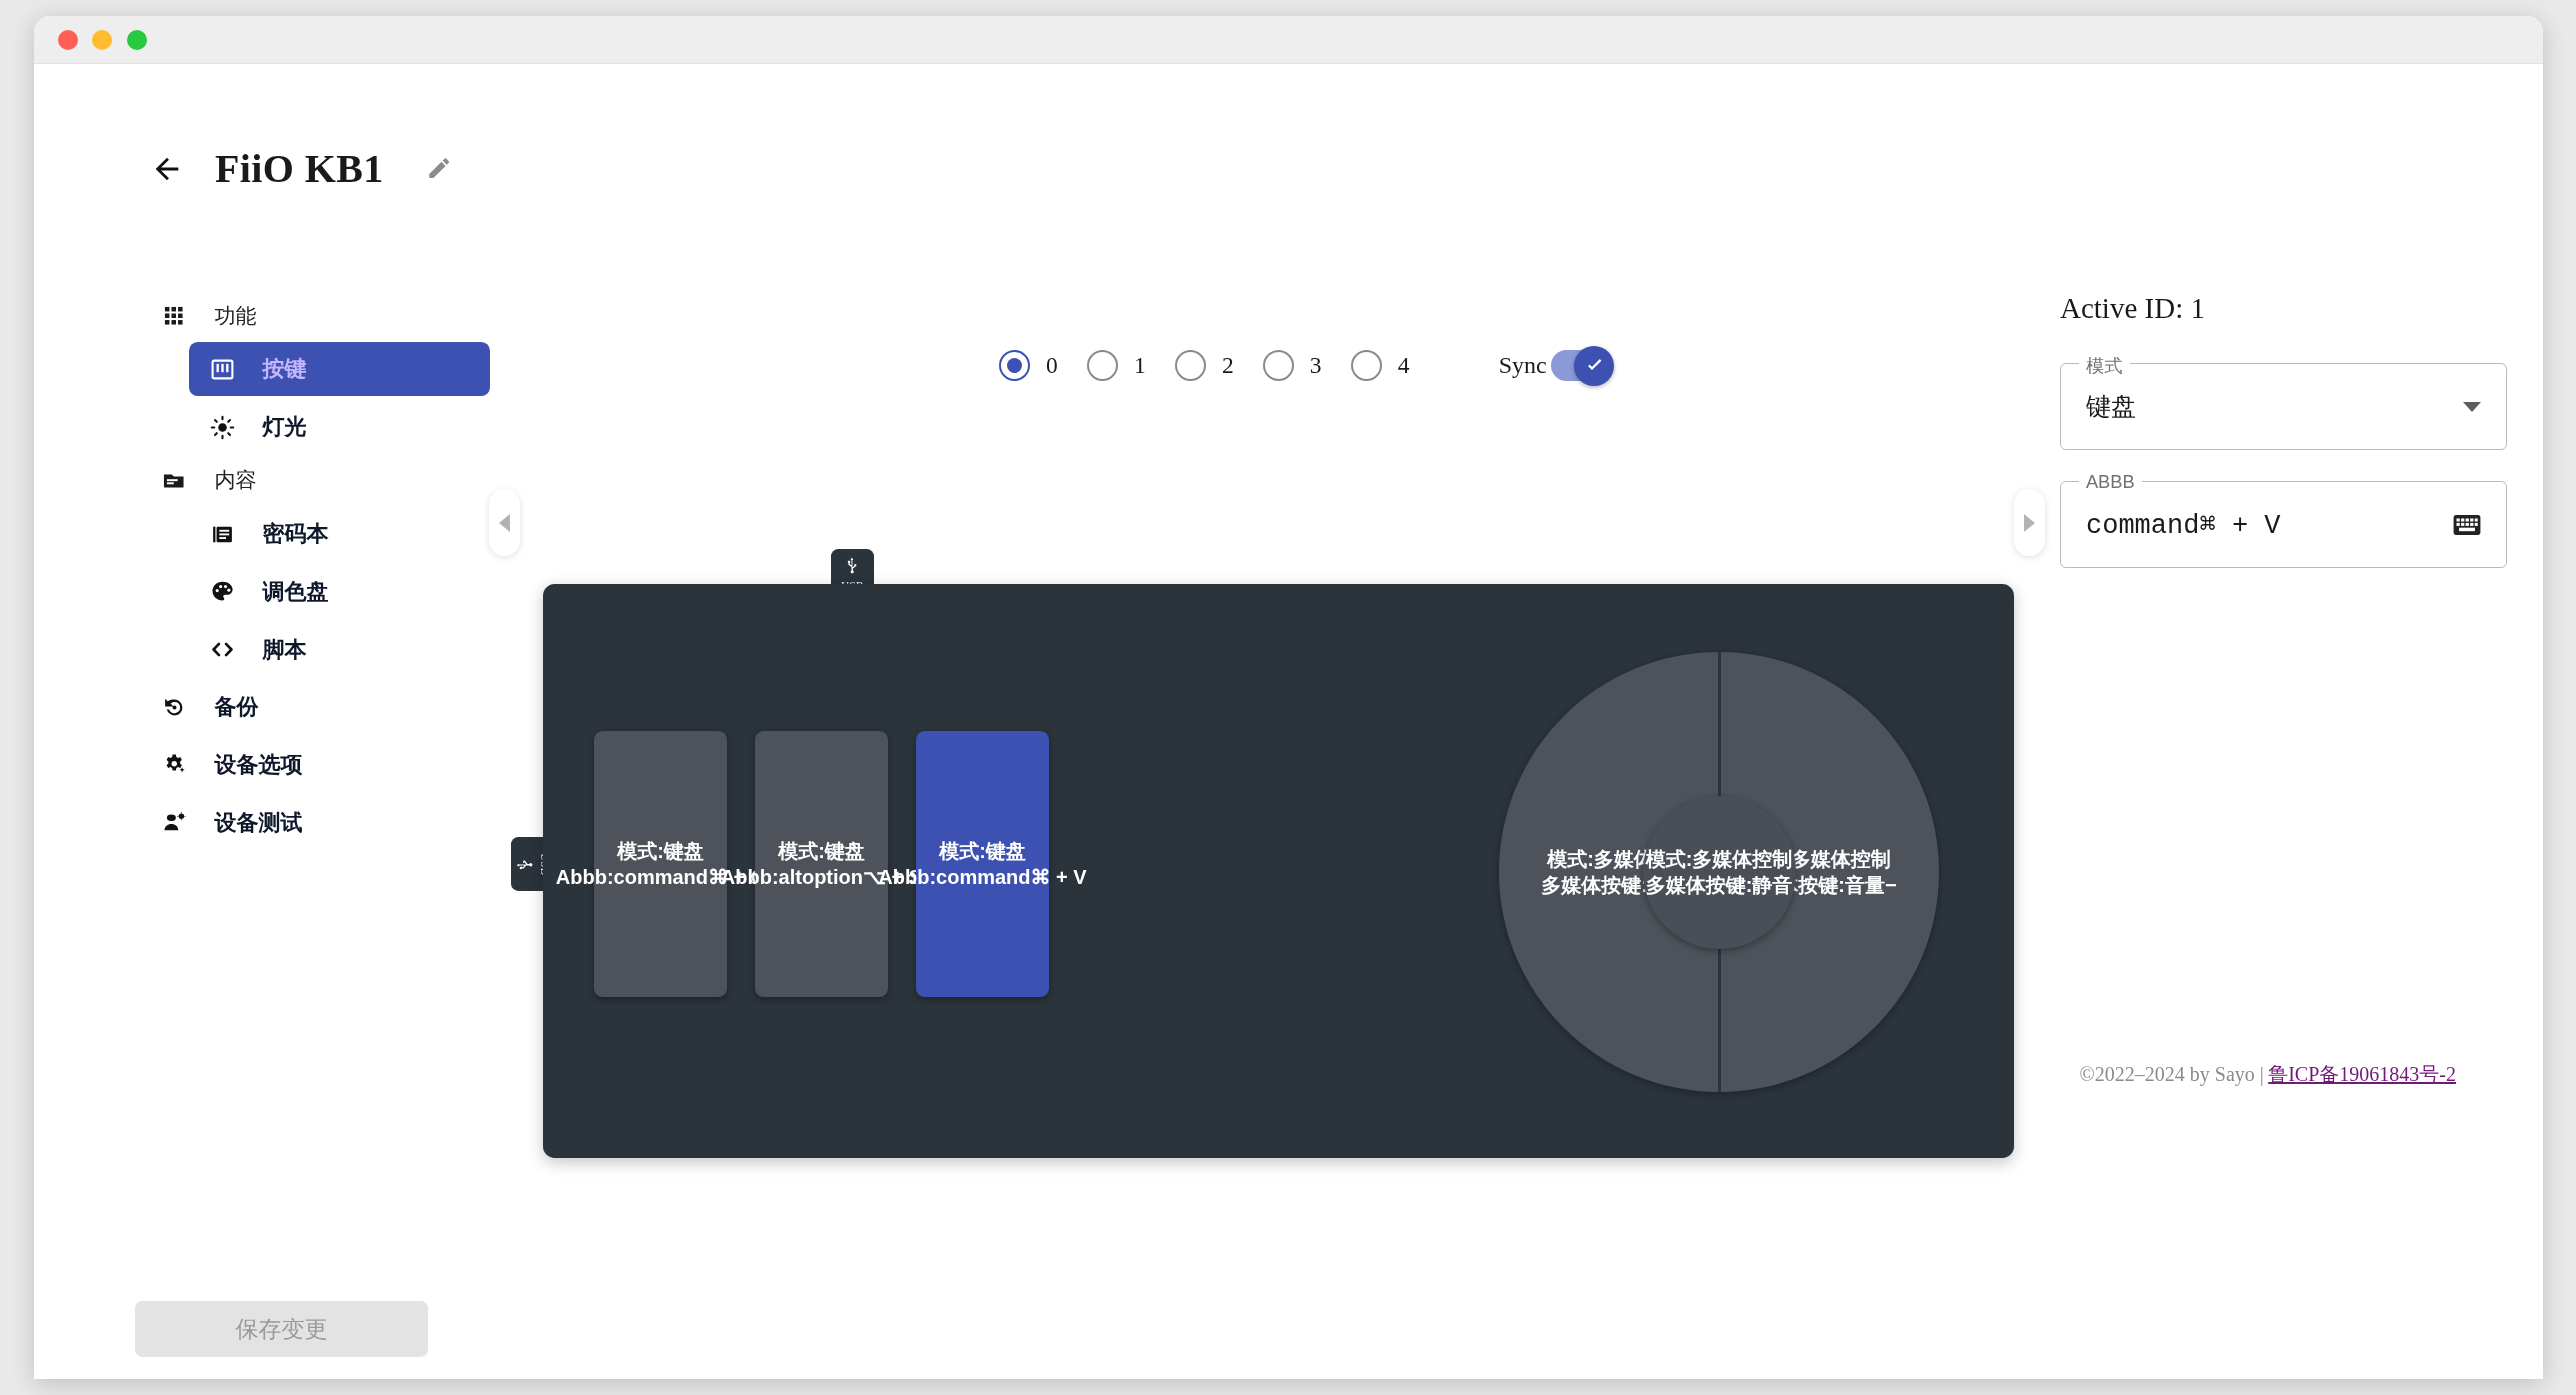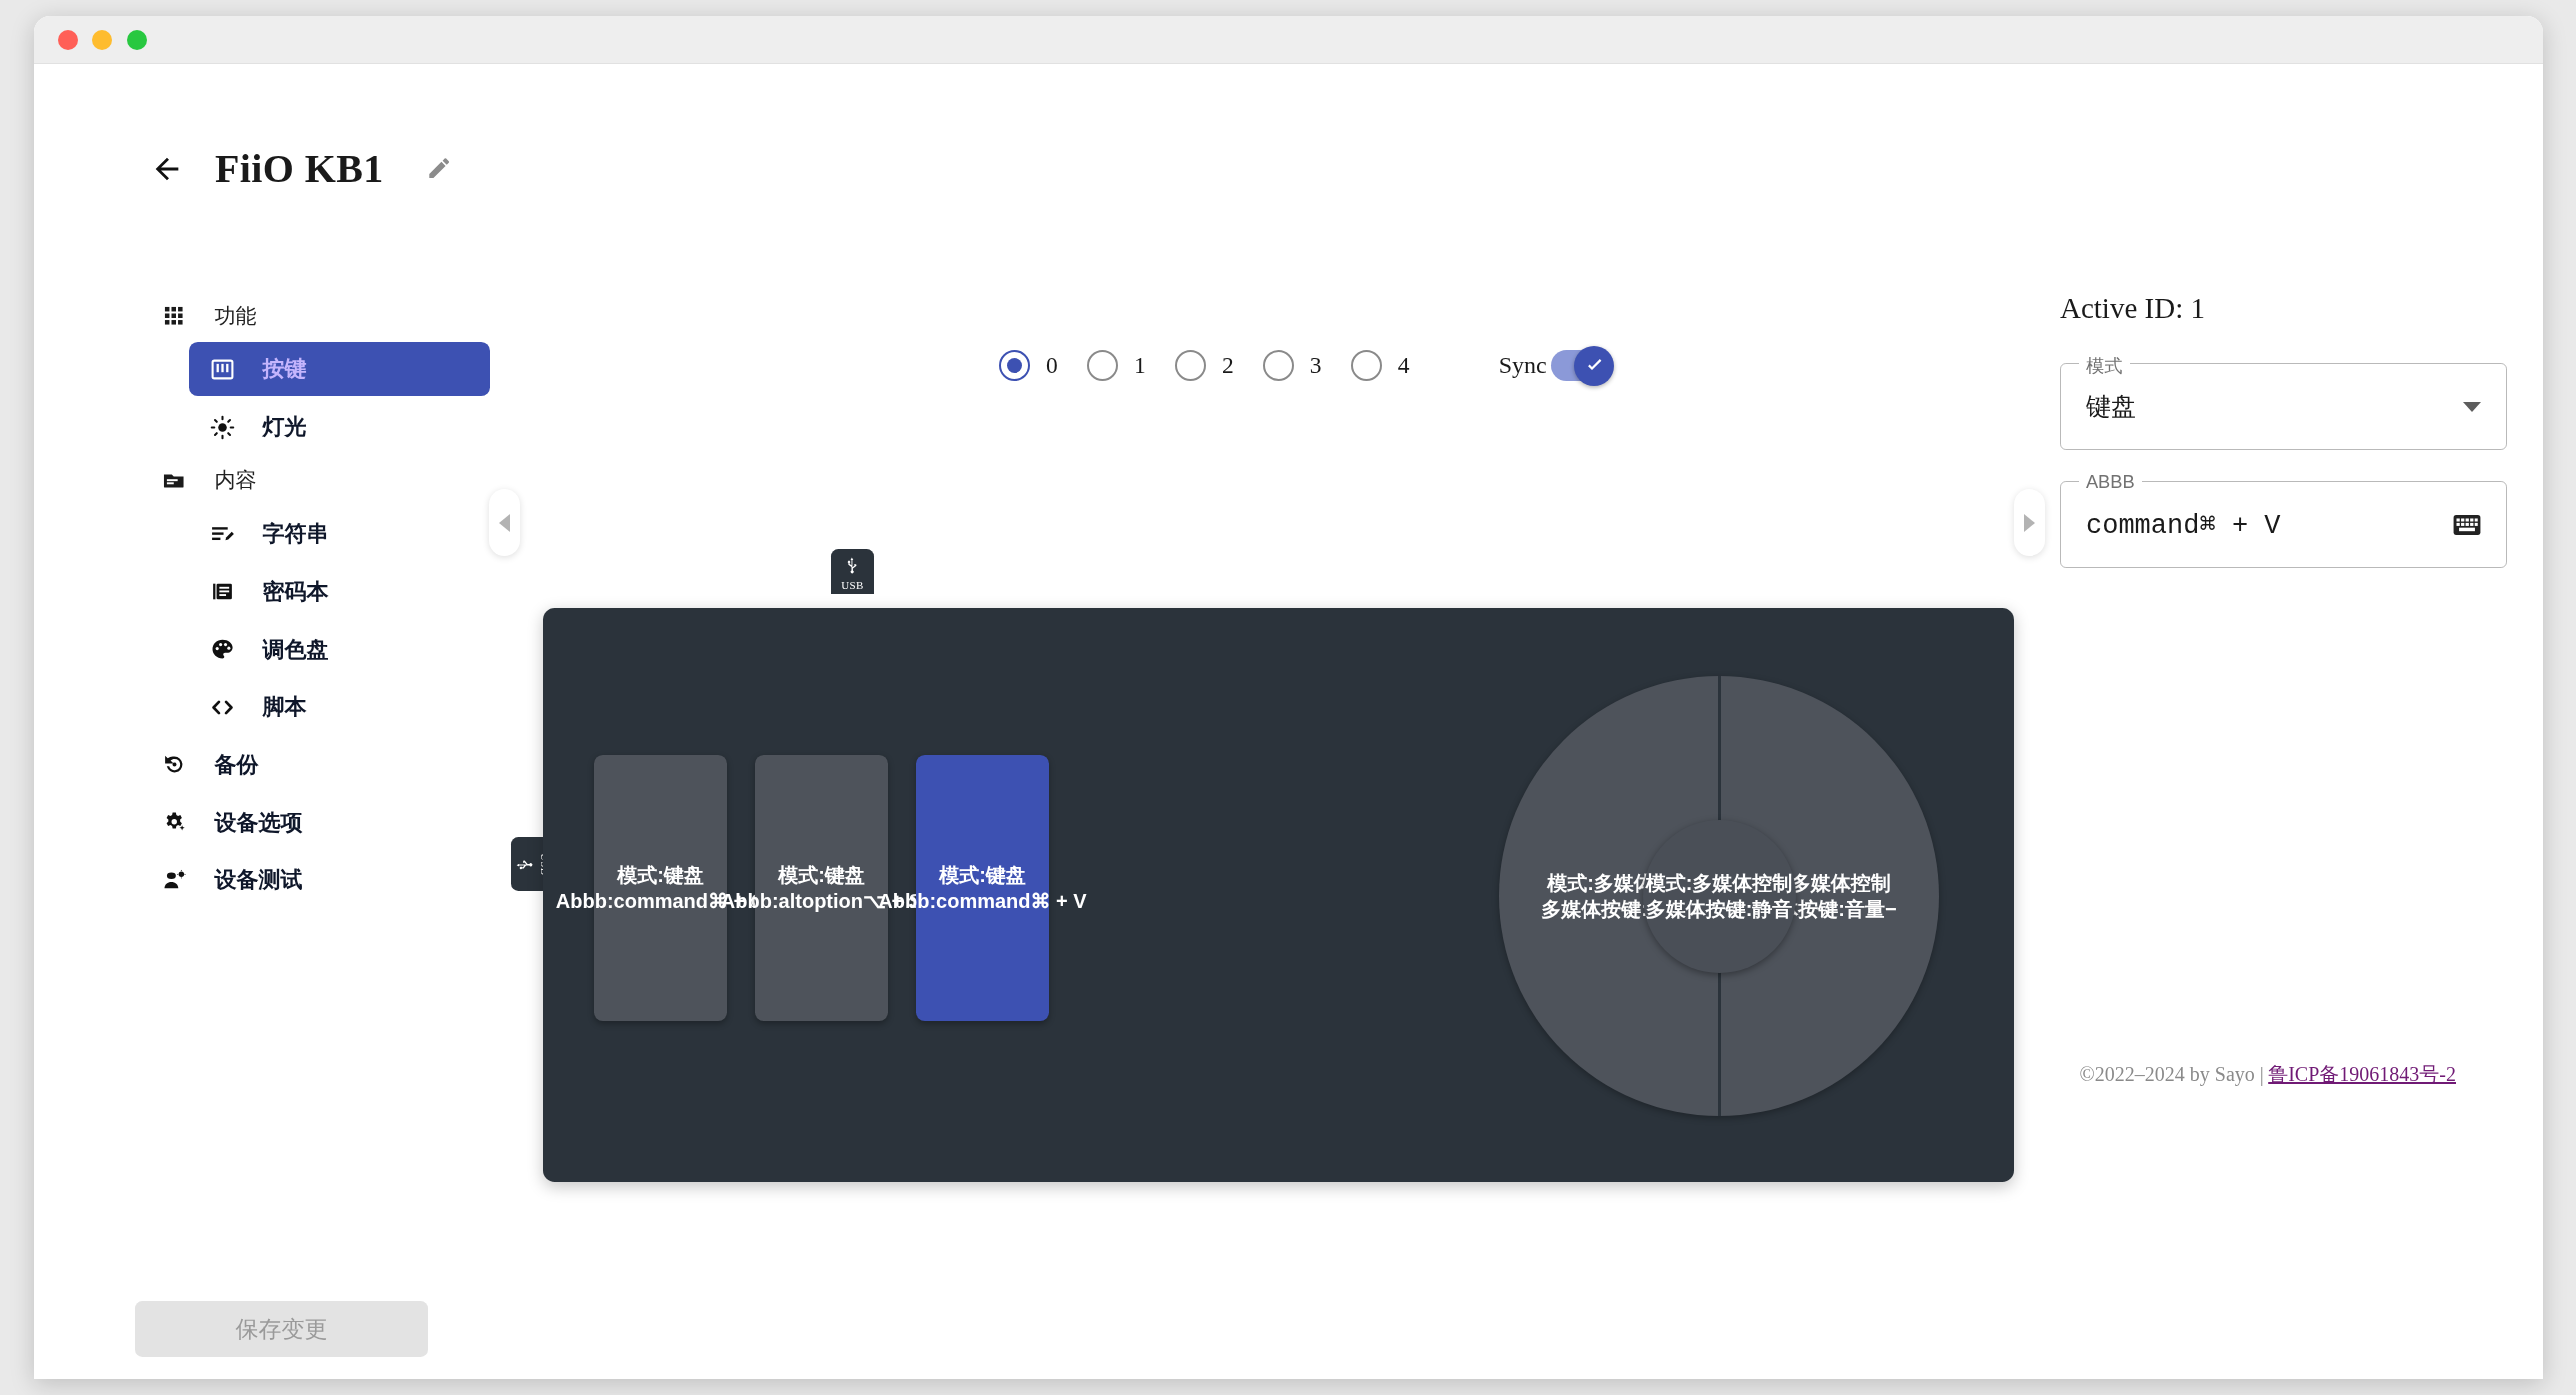--- a/index.html
+++ b/index.html
@@ -217,21 +217,20 @@
   .tri.right { border-left: 11.7px solid #b3b3b3; }
 
   
   #device-panel {
     position: absolute;
     left: 509px; top: 520px;
     width: 1471px; height: 574px;
     background: #2b333b;
     border-radius: 11.7px;
     box-shadow: 0 4.4px 16px rgba(0,0,0,.22);
-    margin-top: 24px;
   }
   .usb-tab {
     position: absolute;
     background: #2b333b;
     display: flex;
     align-items: center;
     justify-content: center;
     gap: 4.4px;
   }
   #usb-tab-top {
@@ -499,31 +498,20 @@
         <span class="nav-icon">
           <svg width="23.5" height="23.5" viewBox="0 0 24 24" fill="#1b1b1b">
             <path d="M2 5.5h8l2 2.2h10V18a1 1 0 0 1-1 1H3a1 1 0 0 1-1-1V5.5z"></path>
             <rect x="5" y="10.4" width="11" height="2" fill="#fff"></rect>
             <rect x="5" y="13.6" width="7" height="2" fill="#fff"></rect>
           </svg>
         </span>
         <span class="label">内容</span>
       </div>
 
-      <div class="nav-item">
-        <span class="nav-icon">
-          <svg width="25" height="25" viewBox="0 0 24 24" fill="#111">
-            <rect x="2" y="5" width="15" height="2.3"></rect>
-              <rect x="2" y="10" width="11" height="2.3"></rect>
-              <rect x="2" y="15" width="8" height="2.3"></rect>
-            <path d="M15.5 14.8l5.4-5.4 2 2-5.4 5.4-2.7.7.7-2.7z"></path>
-          </svg>
-        </span>
-        <span class="label">字符串</span>
-      </div>
 
       <div class="nav-item">
         <span class="nav-icon">
           <svg width="25" height="25" viewBox="0 0 24 24">
             <path d="M3 4.5h2.2v15H3z" fill="#111"></path>
             <rect x="6.3" y="4.5" width="14.7" height="15" rx="1.3" fill="#111"></rect>
             <rect x="9" y="7.5" width="9.4" height="1.8" fill="#fff"></rect>
             <rect x="9" y="11" width="9.4" height="1.8" fill="#fff"></rect>
             <rect x="9" y="14.5" width="6.4" height="1.8" fill="#fff"></rect>
           </svg>

